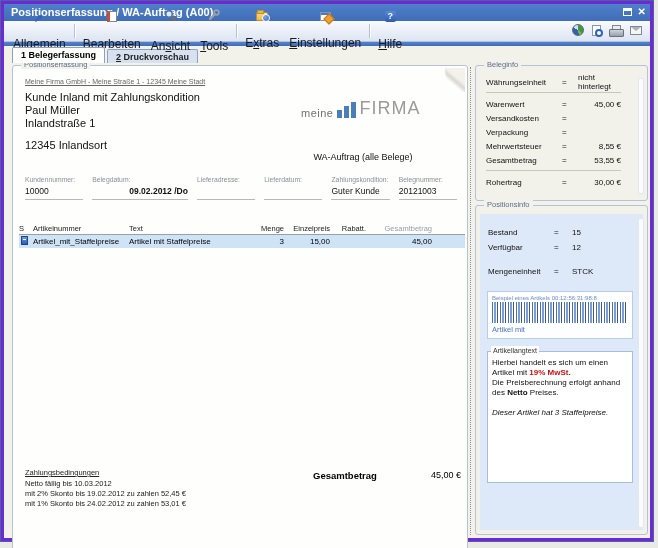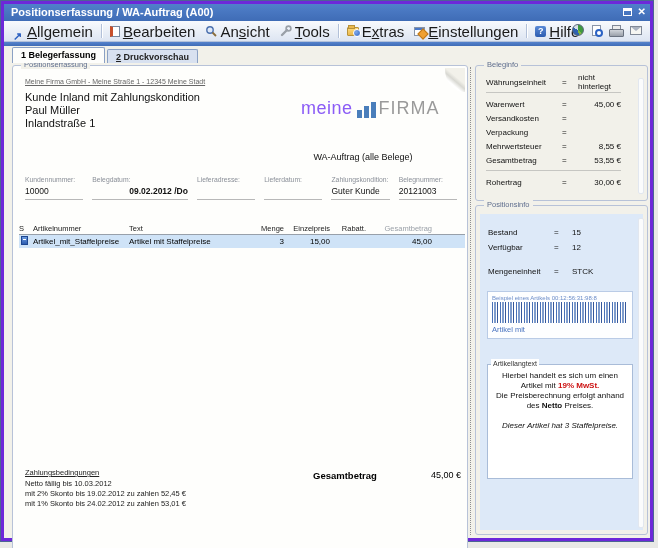--- a/index.html
+++ b/index.html
@@ -9,21 +9,21 @@
   
   .titlebar { height:17px; background:linear-gradient(#5080ca,#3f6cb6); color:#fff;
     font-size:11px; font-weight:bold; line-height:17px; padding-left:7px; position:relative; }
   .title-controls { position:absolute; right:4px; top:2px; display:flex; gap:6px; align-items:center; }
   .restore-glyph { width:9px; height:8px; border:1px solid #fff; position:relative; display:inline-block; }
   .restore-glyph::before { content:""; position:absolute; left:0; right:0; top:0; height:2px; background:#fff; }
   .close-glyph { color:#fff; font-size:10px; font-weight:bold; line-height:12px; }
   
   .toolbar { height:21px; background:linear-gradient(#f8fafd,#dde5f2); border-bottom:1px solid #b3c1da;
     display:flex; align-items:center; padding:0 4px; position:relative; }
-  .menu-item { display:flex; align-items:center; gap:3px; padding:2px 5px; font-size:15px; color:#1a1a1a; cursor:default; }
+  .menu-item { display:flex; align-items:center; gap:15px; padding:2px 5px; font-size:12px; color:#1a1a1a; cursor:default;flex-direction:column; }
   .menu-item u { text-decoration:underline; }
   .tb-sep { width:1px; height:14px; background:#b2c0d8; margin:0 3px; box-shadow:1px 0 0 #fff; }
   .toolbar-right { position:absolute; right:8px; top:3px; display:flex; gap:8px; align-items:center; }
   
   .ic { display:inline-block; position:relative; }
   .allgemein-icon { width:11px; height:11px; }
   .allgemein-icon::before { content:"\2197"; color:#2b5fc0; font-weight:bold; font-size:11px; line-height:11px; }
   .bearbeiten-icon { width:10px; height:11px; background:#fff; border:1px solid #7788a0; border-left:3px solid #c8502c; }
   .extras-icon { width:12px; height:9px; background:linear-gradient(#fdda7c,#eab94e); border:1px solid #b8923a; border-radius:1px; }
   .extras-icon::before { content:""; position:absolute; left:0; top:-3px; width:5px; height:2px; background:#eab94e; border:1px solid #b8923a; }
@@ -62,21 +62,21 @@
   .legend { position:absolute; top:-6px; left:8px; background:#f2f1ea; padding:0 3px; font-size:7.5px; color:#5f6e8e; }
   
   .main-group { left:8px; top:2px; width:456px; height:540px; background:#fefefc; }
   .curl { position:absolute; top:2px; right:2px; width:20px; height:24px;
     background:linear-gradient(220deg,#f2f1ea 40%,#d8d8d2 52%,#ffffff 66%);
     border-radius:0 0 0 95%; }
   .sender { position:absolute; left:12px; top:12px; font-size:7px; color:#666; text-decoration:underline; }
   .recipient { position:absolute; left:12px; top:25px; font-size:11px; line-height:13px; color:#111; }
   .postal { margin-top:9px; }
   .logo { position:absolute; left:288px; top:32px; display:flex; align-items:flex-end; }
-  .logo-word1 { font-size:18px; color:#8b5cf6; letter-spacing:0.5px; }
+  .logo-word1 { font-size:11px; color:#737373; letter-spacing:0.5px; }
   .logo-bars { display:flex; align-items:flex-end; gap:2px; margin:0 3px 1px 4px; }
   .logo-bars i { display:block; width:5px; background:#4a7ebb; }
   .bar1{height:8px;} .bar2{height:12px;} .bar3{height:16px;}
   .logo-word2 { font-size:18px; color:#9a9a9a; letter-spacing:1px; transform:scaleY(1.05); }
   .doc-type { position:absolute; left:250px; top:86px; width:200px; text-align:center; font-size:9px; color:#111; }
   .fields { position:absolute; left:12px; top:110px; width:432px; display:flex; gap:9px; }
   .field { flex:1; border-bottom:1px solid #b8b8b8; padding-bottom:3px; }
   .field .flabel { font-size:6.8px; color:#8a8f98; margin-bottom:3px; white-space:nowrap; }
   .field .fvalue { font-size:8.5px; color:#111; height:10px; white-space:nowrap; }
   .field .fvalue.bold { font-weight:bold;margin-left:37px; }
@@ -114,22 +114,22 @@
   .p-row { display:flex; align-items:center; height:12px; margin-bottom:3px; font-size:8px; color:#111; }
   .p-label { width:66px; }
   .p-eq { width:18px; }
   .p-row.gap { margin-top:12px; }
   .article-image { margin:14px 10px 0 7px; background:#fdfeff; border:1px solid #b9cbe6; padding:3px 4px 4px 4px; }
   .ai-caption { font-size:6px; color:#6b8cc8; white-space:nowrap; overflow:hidden; }
   .barcode { height:21px; margin-top:1px;
     background:repeating-linear-gradient(90deg,#4a72b8 0 1px,#fff 1px 2px,#7e9ccc 2px 4px,#fff 4px 5px,#35589c 5px 6px,#fff 6px 8px); }
   .ai-line1 { font-size:7.5px; color:#4a74c0; margin-top:2px; }
   .ai-line2 { font-size:14px; color:#2d5fa8; text-align:center; margin-top:1px; }
-  .langtext { position:relative; margin:25px 10px 0 7px; height:115px; background:#fff;
-    border:1px solid #a9bcd8; padding:6px 4px 0 4px; font-size:8px; line-height:10px; color:#111;text-align:center; }
+  .langtext { position:relative; margin:12px 10px 0 7px; height:132px; background:#fff;
+    border:1px solid #a9bcd8; padding:6px 4px 0 4px; font-size:8px; line-height:10px; color:#111; }
   .lt-chip { position:absolute; top:-6px; left:3px; background:#fff; padding:0 2px; font-size:7px; color:#333; }
   .red-bold { color:#cc1111; font-weight:bold; }
   .bold { font-weight:bold; }
   .italic-line { margin-top:10px; font-style:italic; }
 </style>
 </head>
 <body>
 
 <div class="window">
 
@@ -198,20 +198,21 @@
 
     <div class="groupbox main-group">
       <span class="legend">Positionserfassung</span>
       <div class="curl"></div>
 
       <div class="sender">Meine Firma GmbH - Meine Straße 1 - 12345 Meine Stadt</div>
       <div class="recipient">
         <div>Kunde Inland mit Zahlungskondition</div>
         <div>Paul Müller</div>
         <div>Inlandstraße 1</div>
+        <div class="postal">12345 Inlandsort</div>
       </div>
 
       <div class="logo">
         <span class="logo-word1">meine</span>
         <span class="logo-bars">
             <i class="bar1"></i>
             <i class="bar2"></i>
             <i class="bar3"></i>
           </span>
         <span class="logo-word2">FIRMA</span>

